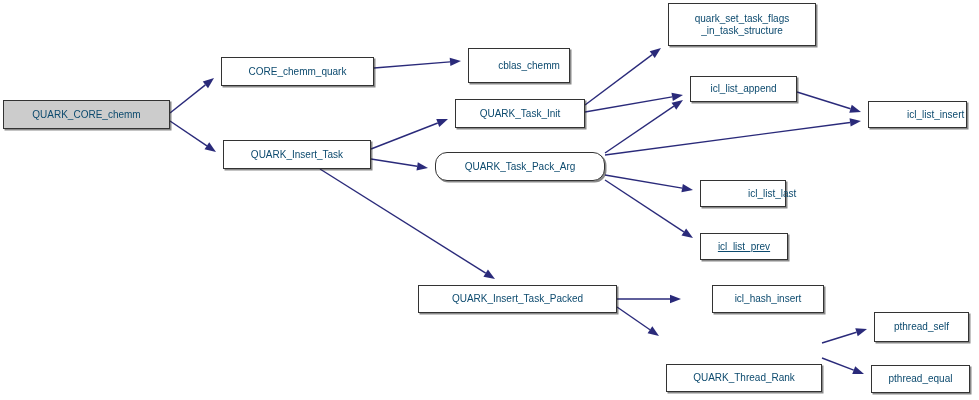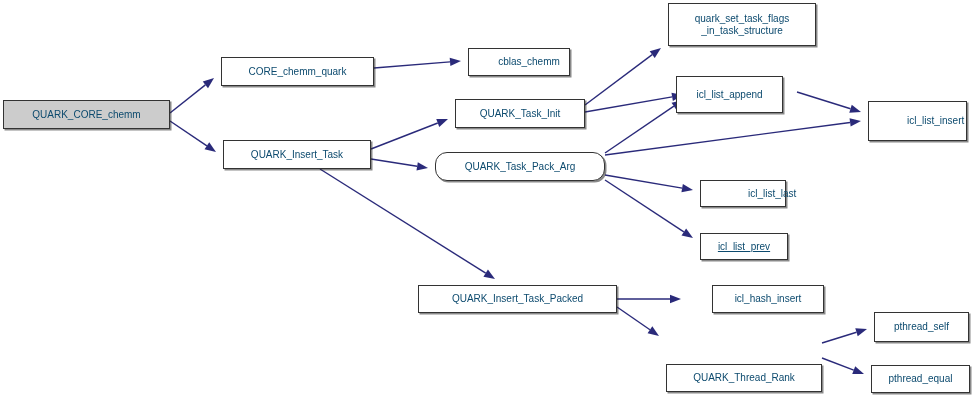--- a/index.html
+++ b/index.html
@@ -85,27 +85,27 @@
       <polygon points="659,336 647.5617330816259,333.20606909462117 652.3345351051202,326.2937351295607" fill="#2a2a7a"></polygon>
       <line x1="822" y1="343" x2="856.4965754603613" y2="332.2677320789987" stroke="#2a2a7a" stroke-width="1.4"></line>
       <polygon points="867,329 857.7442549814335,336.27813053958795 855.2488959392891,328.2573336184094" fill="#2a2a7a"></polygon>
       <line x1="822" y1="358" x2="853.7206349157814" y2="370.0840513964881" stroke="#2a2a7a" stroke-width="1.4"></line>
       <polygon points="864,374 852.225454539895,374.00889988318977 855.2158152916677,366.1592029097865" fill="#2a2a7a"></polygon>
     </svg>
   <div id="nodes">
       <div class="node highlight" style="left: 3px; top: 100px; width: 167px; height: 29px;"><span class="label">QUARK_CORE_chemm</span></div>
       <div class="node" style="left: 221px; top: 57px; width: 153px; height: 29px;"><span class="label">CORE_chemm_quark</span></div>
       <div class="node" style="left: 223px; top: 140px; width: 148px; height: 29px;"><span class="label">QUARK_Insert_Task</span></div>
-      <div class="node" style="left: 468px; top: 48px; width: 102px; height: 28px; padding-left: 20px;"><span class="label">cblas_chemm</span></div>
+      <div class="node" style="left: 468px; top: 48px; width: 102px; height: 35px; padding-left: 20px;"><span class="label">cblas_chemm</span></div>
       <div class="node" style="left: 455px; top: 99px; width: 130px; height: 29px;"><span class="label">QUARK_Task_Init</span></div>
       <div class="node" style="left: 435px; top: 152px; width: 170px; height: 29px; border-radius: 12px;"><span class="label">QUARK_Task_Pack_Arg</span></div>
       <div class="node" style="left: 668px; top: 3px; width: 148px; height: 43px;"><span class="label">quark_set_task_flags
 _in_task_structure</span></div>
-      <div class="node" style="left: 676px; top: 76px; width: 107px; height: 37px;"><span class="label">icl_list_append</span></div>
-      <div class="node" style="left: 868px; top: 101px; width: 99px; height: 40px; padding-left: 36px;"><span class="label">icl_list_insert</span></div>
+      <div class="node" style="left: 690px; top: 76px; width: 107px; height: 26px;"><span class="label">icl_list_append</span></div>
+      <div class="node" style="left: 868px; top: 101px; width: 99px; height: 27px; padding-left: 36px;"><span class="label">icl_list_insert</span></div>
       <div class="node" style="left: 700px; top: 180px; width: 86px; height: 27px; padding-left: 45px;"><span class="label">icl_list_last</span></div>
       <div class="node" style="left: 700px; top: 233px; width: 88px; height: 27px; text-decoration: underline;"><span class="label">icl_list_prev</span></div>
       <div class="node" style="left: 418px; top: 285px; width: 199px; height: 28px;"><span class="label">QUARK_Insert_Task_Packed</span></div>
       <div class="node" style="left: 688px; top: 285px; width: 112px; height: 28px; margin-left: 24px;"><span class="label">icl_hash_insert</span></div>
       <div class="node" style="left: 666px; top: 338px; width: 156px; height: 28px; margin-top: 26px;"><span class="label">QUARK_Thread_Rank</span></div>
       <div class="node" style="left: 874px; top: 312px; width: 95px; height: 30px;"><span class="label">pthread_self</span></div>
       <div class="node" style="left: 871px; top: 365px; width: 99px; height: 28px;"><span class="label">pthread_equal</span></div>
     </div>
 </div>
 

